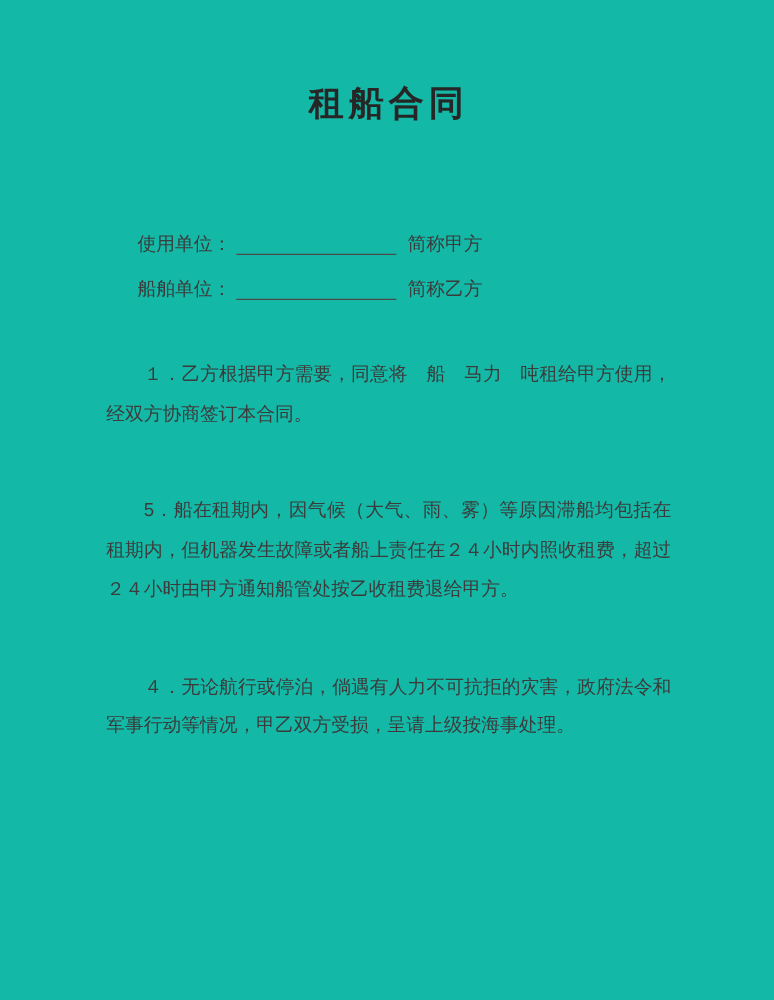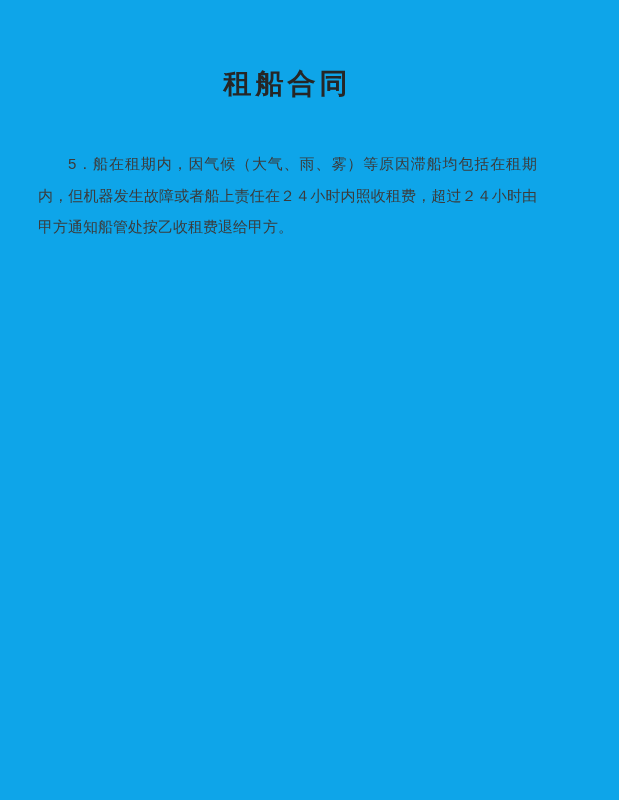--- a/index.html
+++ b/index.html
@@ -1,22 +1,22 @@
 <!DOCTYPE html>
 <html><head>
 <meta charset="utf-8">
 <style>
   html, body { margin: 0; padding: 0; background: #ffffff; }
   .page {
     position: relative;
     width: 619px;
     height: 800px;
-    background: #0ea5e9;
+    background: #14b8a6;
     box-sizing: border-box;
-    padding: 66px 82px 0 38px;
+    padding: 66px 82px 0 85px;
     font-family: "Liberation Sans", sans-serif;
     color: #3b3b3b;
     overflow: hidden;
   }
   .title {
     font-family: "Liberation Serif", serif;
     font-size: 28px;
     font-weight: 700;
     color: #262626;
     text-align: center;
@@ -58,19 +58,36 @@
   .para-3 { margin-top: 46px; }
   .para-4 { margin-top: 46px; }
 </style>
 </head>
 <body>
 
 <div class="page">
 
   <h1 class="title">租船合同</h1>
 
+  <div class="fill-section">
 
+    <div class="fill-line">
+      <span class="fill-label">使用单位：</span>
+      <span class="blank"></span>
+      <span class="fill-suffix">简称甲方</span>
+    </div>
+
+    <div class="fill-line">
+      <span class="fill-label">船舶单位：</span>
+      <span class="blank"></span>
+      <span class="fill-suffix">简称乙方</span>
+    </div>
+
+  </div>
+
+  <p class="para para-1">１．乙方根据甲方需要，同意将　船　马力　吨租给甲方使用，经双方协商签订本合同。</p>
 
 
   <p class="para para-3">5．船在租期内，因气候（大气、雨、雾）等原因滞船均包括在租期内，但机器发生故障或者船上责任在２４小时内照收租费，超过２４小时由甲方通知船管处按乙收租费退给甲方。</p>
 
+  <p class="para para-4">４．无论航行或停泊，倘遇有人力不可抗拒的灾害，政府法令和军事行动等情况，甲乙双方受损，呈请上级按海事处理。</p>
 
 </div>
 
 </body></html>

